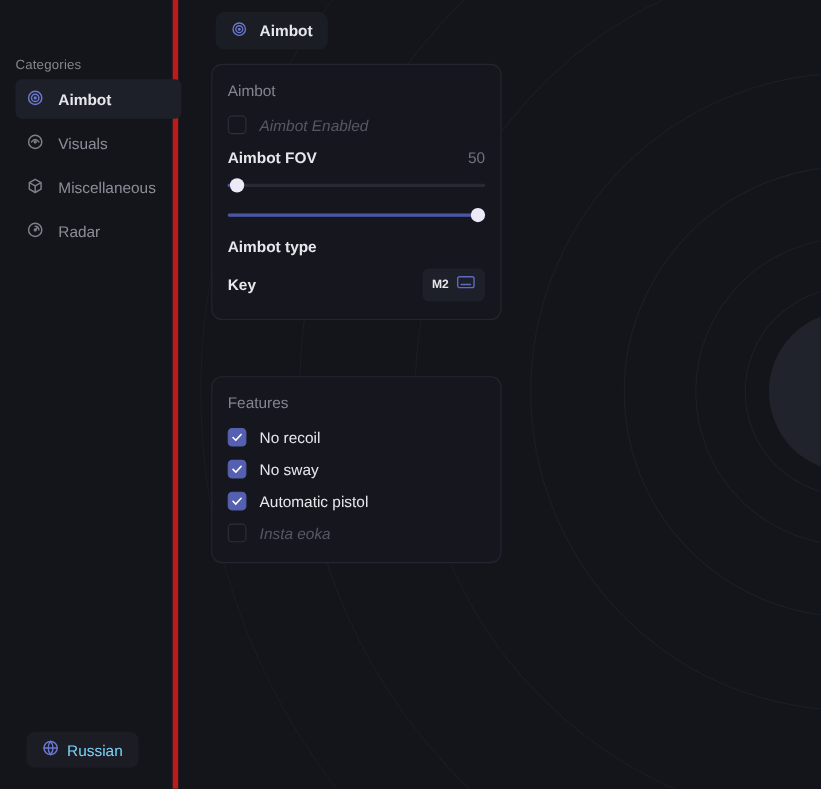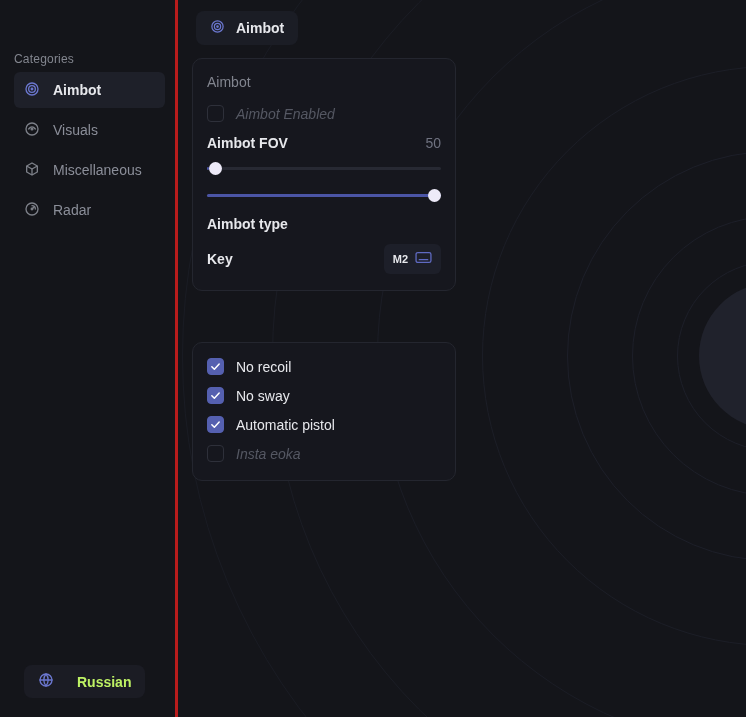--- a/index.html
+++ b/index.html
@@ -27,45 +27,45 @@
   .ring.r6 { width:1000px; height:1000px; border-color:#1b1d25; }
   .ring.r7 { width:1180px; height:1180px; border-color:#1a1c24; }
   .ring-core {
     position:absolute; left:772px; top:356px;
     transform:translate(-50%,-50%);
     width:146px; height:146px; border-radius:50%;
     background:#20222c;
   }
   
   .sidebar {
-    position:absolute; left:0; top:0; bottom:0; width:178px;
-    border-right:3px solid #b91c1c;
+    position:absolute; left:0; top:0; bottom:0; width:162px;
+    border-right:5px solid #b91c1c;
   }
   .cat-label {
     position:absolute; left:14px; top:52px;
     font-size:12px; color:#83868f; letter-spacing:.2px;
   }
   .nav { position:absolute; left:14px; top:72px; width:151px; }
   .nav-item {
     display:flex; align-items:center; gap:13px;
     height:36px; padding-left:10px; margin-bottom:4px;
     border-radius:6px; cursor:pointer;
     color:#8b8e99; font-size:14px; font-weight:500;
   }
   .nav-item svg { flex:0 0 auto; stroke:#7d8089; }
   .nav-item.active {
     background:#1e2029; color:#e7e8ec; font-weight:700;
   }
   .nav-item.active svg { stroke:#6b77cf; }
   .lang-btn {
     position:absolute; left:24px; bottom:19px;
-    display:flex; align-items:center; gap:23px;
+    display:flex; align-items:center; gap:7px;
     height:33px; padding:0 14px;
     background:#1b1c24; border-radius:8px; border:none;
-    color:#bef264; font-size:14px; font-weight:700; cursor:pointer;
+    color:#7dd3fc; font-size:14px; font-weight:400; cursor:pointer;
     font-family:inherit;
   }
   .lang-btn svg { stroke:#6b77cf; }
   
   .main { position:absolute; left:179px; top:0; right:0; bottom:0; }
   .tab {
     position:absolute; left:17px; top:11px;
     display:flex; align-items:center; gap:11px;
     height:34px; padding:0 14px;
     background:#1b1d25; border-radius:8px; border:none;
@@ -259,20 +259,21 @@
           <svg width="17" height="13" viewBox="0 0 24 17" fill="none" stroke-width="1.8" stroke-linecap="round">
             <rect x="1.5" y="1.5" width="21" height="14" rx="2.5"></rect>
               <path d="M6 11.5h12"></path>
           </svg>
         </span>
       </span>
     </div>
   </div>
 
   <div class="panel features">
+    <div class="panel-title">Features</div>
 
     <div class="check-row">
       <span class="checkbox checked">
         <svg width="11" height="11" viewBox="0 0 24 24" fill="none" stroke="#ffffff" stroke-width="3.2" stroke-linecap="round" stroke-linejoin="round">
             <path d="M4 12.5l5.5 5.5L20 6.5"></path>
           </svg>
       </span>
       <span class="lbl">No recoil</span>
     </div>
 

